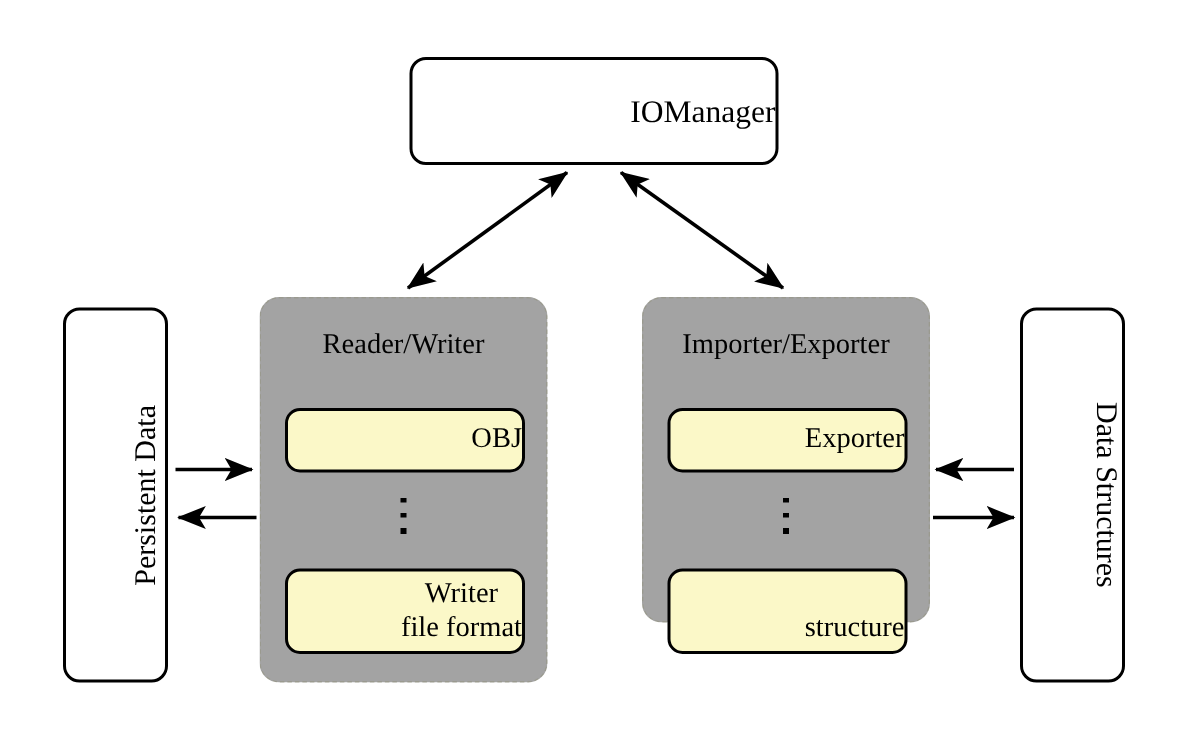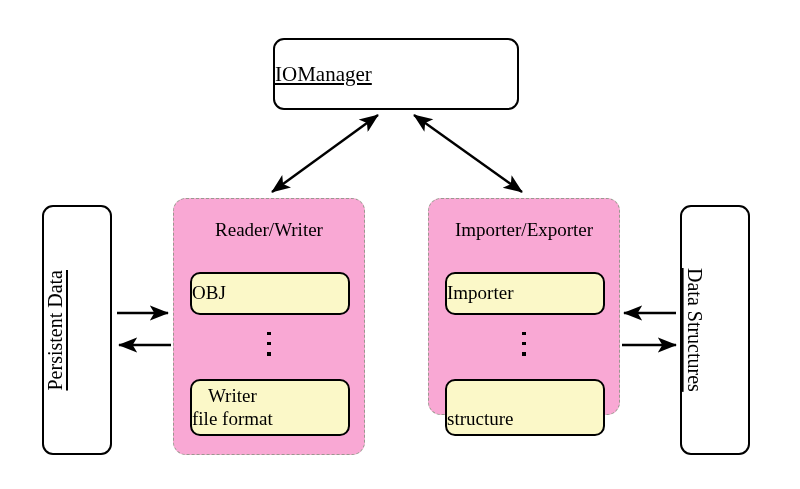--- a/index.html
+++ b/index.html
@@ -16,24 +16,23 @@
     width: 800px;
     height: 489px;
     background: #ffffff;
     overflow: hidden;
   }
   .node {
     position: absolute;
     box-sizing: border-box;
     display: flex;
     align-items: center;
-    justify-content: flex-start;
+    justify-content: flex-end;
     text-align: center;
     line-height: 1.18;
-    text-decoration: underline;
   }
   
   #io-manager {
     left: 273px;
     top: 38px;
     width: 246px;
     height: 72px;
     border: 2.6px solid #000000;
     border-radius: 11px;
     background: #ffffff;
@@ -66,21 +65,21 @@
   .vtext-down {
     writing-mode: vertical-rl;
     white-space: nowrap;
   }
   
   .panel {
     position: absolute;
     box-sizing: border-box;
     border: 1.6px dashed #9a9a8f;
     border-radius: 13px;
-    background: #f9a8d4;
+    background: #a3a3a3;
   }
   #panel-reader-writer {
     left: 173px;
     top: 198px;
     width: 192px;
     height: 257px;
   }
   #panel-importer-exporter {
     left: 428px;
     top: 198px;
@@ -98,21 +97,21 @@
   }
   
   .inner-box {
     position: absolute;
     box-sizing: border-box;
     border: 2.6px solid #000000;
     border-radius: 10px;
     background: #fbf8c8;
     display: flex;
     align-items: center;
-    justify-content: flex-start;
+    justify-content: flex-end;
     text-align: center;
     font-size: 19px;
     line-height: 1.2;
   }
   .inner-top {
     left: 16px;
     width: 160px;
     top: 73px;
     height: 43px;
   }
@@ -180,21 +179,21 @@
       <span>
         <span>Writer</span><br>
         <span>file format</span>
       </span>
     </div>
   </div>
 
   <div class="panel" id="panel-importer-exporter">
     <div class="panel-title">Importer/Exporter</div>
     <div class="inner-box inner-top">
-      <span>Importer</span>
+      <span>Exporter</span>
     </div>
     <div class="vdots">
       <span></span>
       <span></span>
       <span></span>
     </div>
     <div class="inner-box inner-bottom">
       <span>
         <br>
         <span>structure</span>

